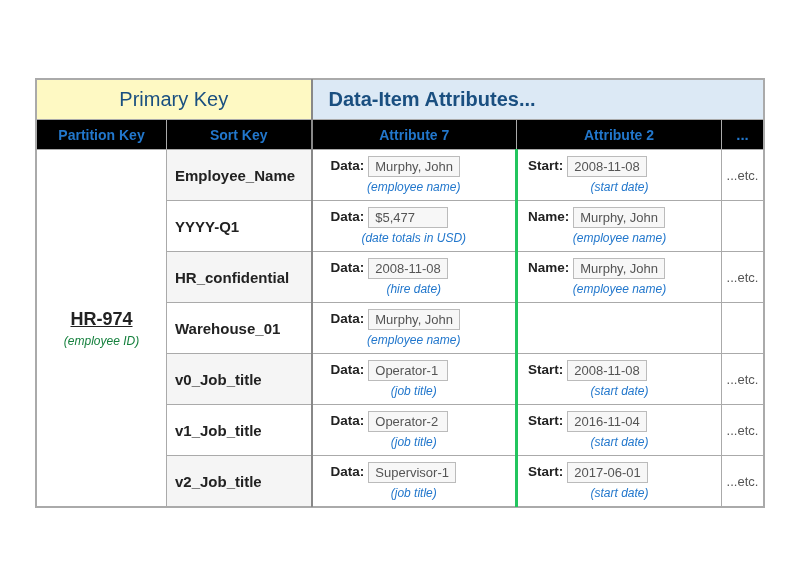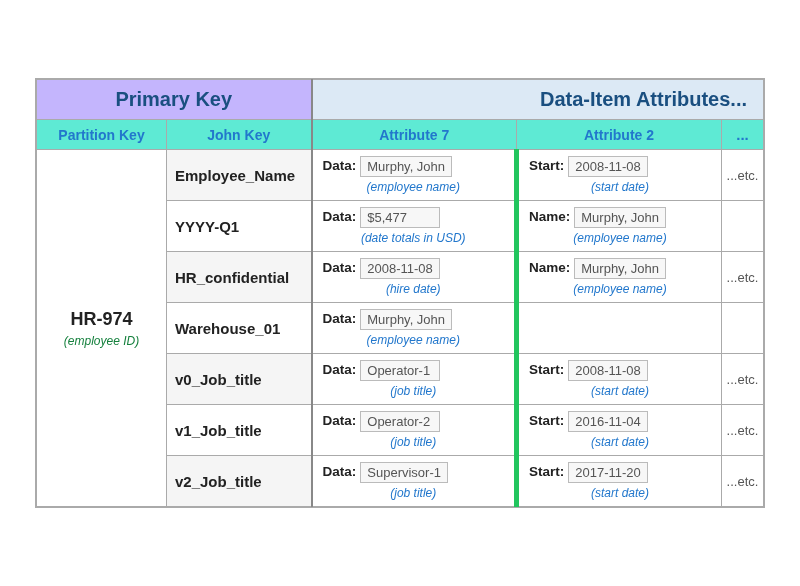--- a/index.html
+++ b/index.html
@@ -19,39 +19,39 @@
     table {
       border-collapse: collapse;
       font-size: 13.5px;
     }
     td, th {
       border: 1px solid #aaa;
       padding: 0;
     }
     
     .hdr1-primary {
-      background: #c4b5fd;
-      text-align: center;
+      background: #fef9c3;
+      text-align: center;
+      font-size: 20px;
+      font-weight: normal;
+      color: #1a4f80;
+      padding: 8px 16px;
+      border-right: 2px solid #888;
+    }
+    .hdr1-attributes {
+      background: #dce9f5;
+      text-align: left;
       font-size: 20px;
       font-weight: bold;
       color: #1a4f80;
       padding: 8px 16px;
-      border-right: 2px solid #888;
-    }
-    .hdr1-attributes {
-      background: #dce9f5;
-      text-align: right;
-      font-size: 20px;
-      font-weight: bold;
-      color: #1a4f80;
-      padding: 8px 16px;
     }
     
     .hdr2 {
-      background: #5eead4;
+      background: #000000;
       text-align: center;
       font-size: 14px;
       color: #2277cc;
       padding: 6px 8px;
       font-style: normal;
     }
     .hdr2-partition {
       border-right: 1px solid #aaa;
       width: 130px;
     }
@@ -79,20 +79,21 @@
       background: #f9f9f9;
       width: 130px;
       border-right: 1px solid #aaa;
       vertical-align: middle;
     }
     .partition-main {
       font-size: 18px;
       font-weight: bold;
       color: #222;
       display: block;
+      text-decoration: underline;
     }
     .partition-sub {
       font-size: 12px;
       font-style: italic;
       color: #15803d;
       display: block;
       margin-top: 4px;
     }
     
     .sort-cell {
@@ -101,24 +102,24 @@
       font-weight: bold;
       color: #222;
       padding: 12px 8px;
       background: #fff;
       border-right: 2px solid #888;
       width: 145px;
       vertical-align: middle;
     }
     
     .attr-cell {
-      padding: 6px 10px;
+      padding: 6px 18px;
       vertical-align: top;
       width: 205px;
-      border-right: 5px solid #22c55e;
+      border-right: 3px solid #22c55e;
     }
     .attr-cell2 {
       padding: 6px 10px;
       vertical-align: top;
       width: 205px;
       border-right: 1px solid #aaa;
     }
     .dots-cell {
       text-align: center;
       vertical-align: middle;
@@ -182,21 +183,21 @@
         </th>
         <th class="hdr1-attributes" colspan="3">
           <span>Data-Item Attributes...</span>
         </th>
       </tr>
       <tr>
         <th class="hdr2 hdr2-partition">
           <span>Partition Key</span>
         </th>
         <th class="hdr2 hdr2-sort">
-          <span>John Key</span>
+          <span>Sort Key</span>
         </th>
         <th class="hdr2 hdr2-attr">
           <span>Attribute 7</span>
         </th>
         <th class="hdr2 hdr2-attr2">
           <span>Attribute 2</span>
         </th>
         <th class="hdr2 hdr2-dots">
           <span>...</span>
         </th>
@@ -314,21 +315,21 @@
           <td class="attr-cell">
     <div class="attr-row">
       <span class="attr-label">Data:</span>
       <span class="attr-value-box">Supervisor-1</span>
     </div>
     <span class="attr-desc">(job title)</span>
   </td>
           <td class="attr-cell2">
       <div class="attr-row">
         <span class="attr-label">Start:</span>
-        <span class="attr-value-box">2017-11-20</span>
+        <span class="attr-value-box">2017-06-01</span>
       </div>
       <span class="attr-desc">(start date)</span>
     </td>
           <td class="dots-cell">...etc.</td>
         </tr>
       </tbody>
   </table>
 </div>
 
 </body></html>

